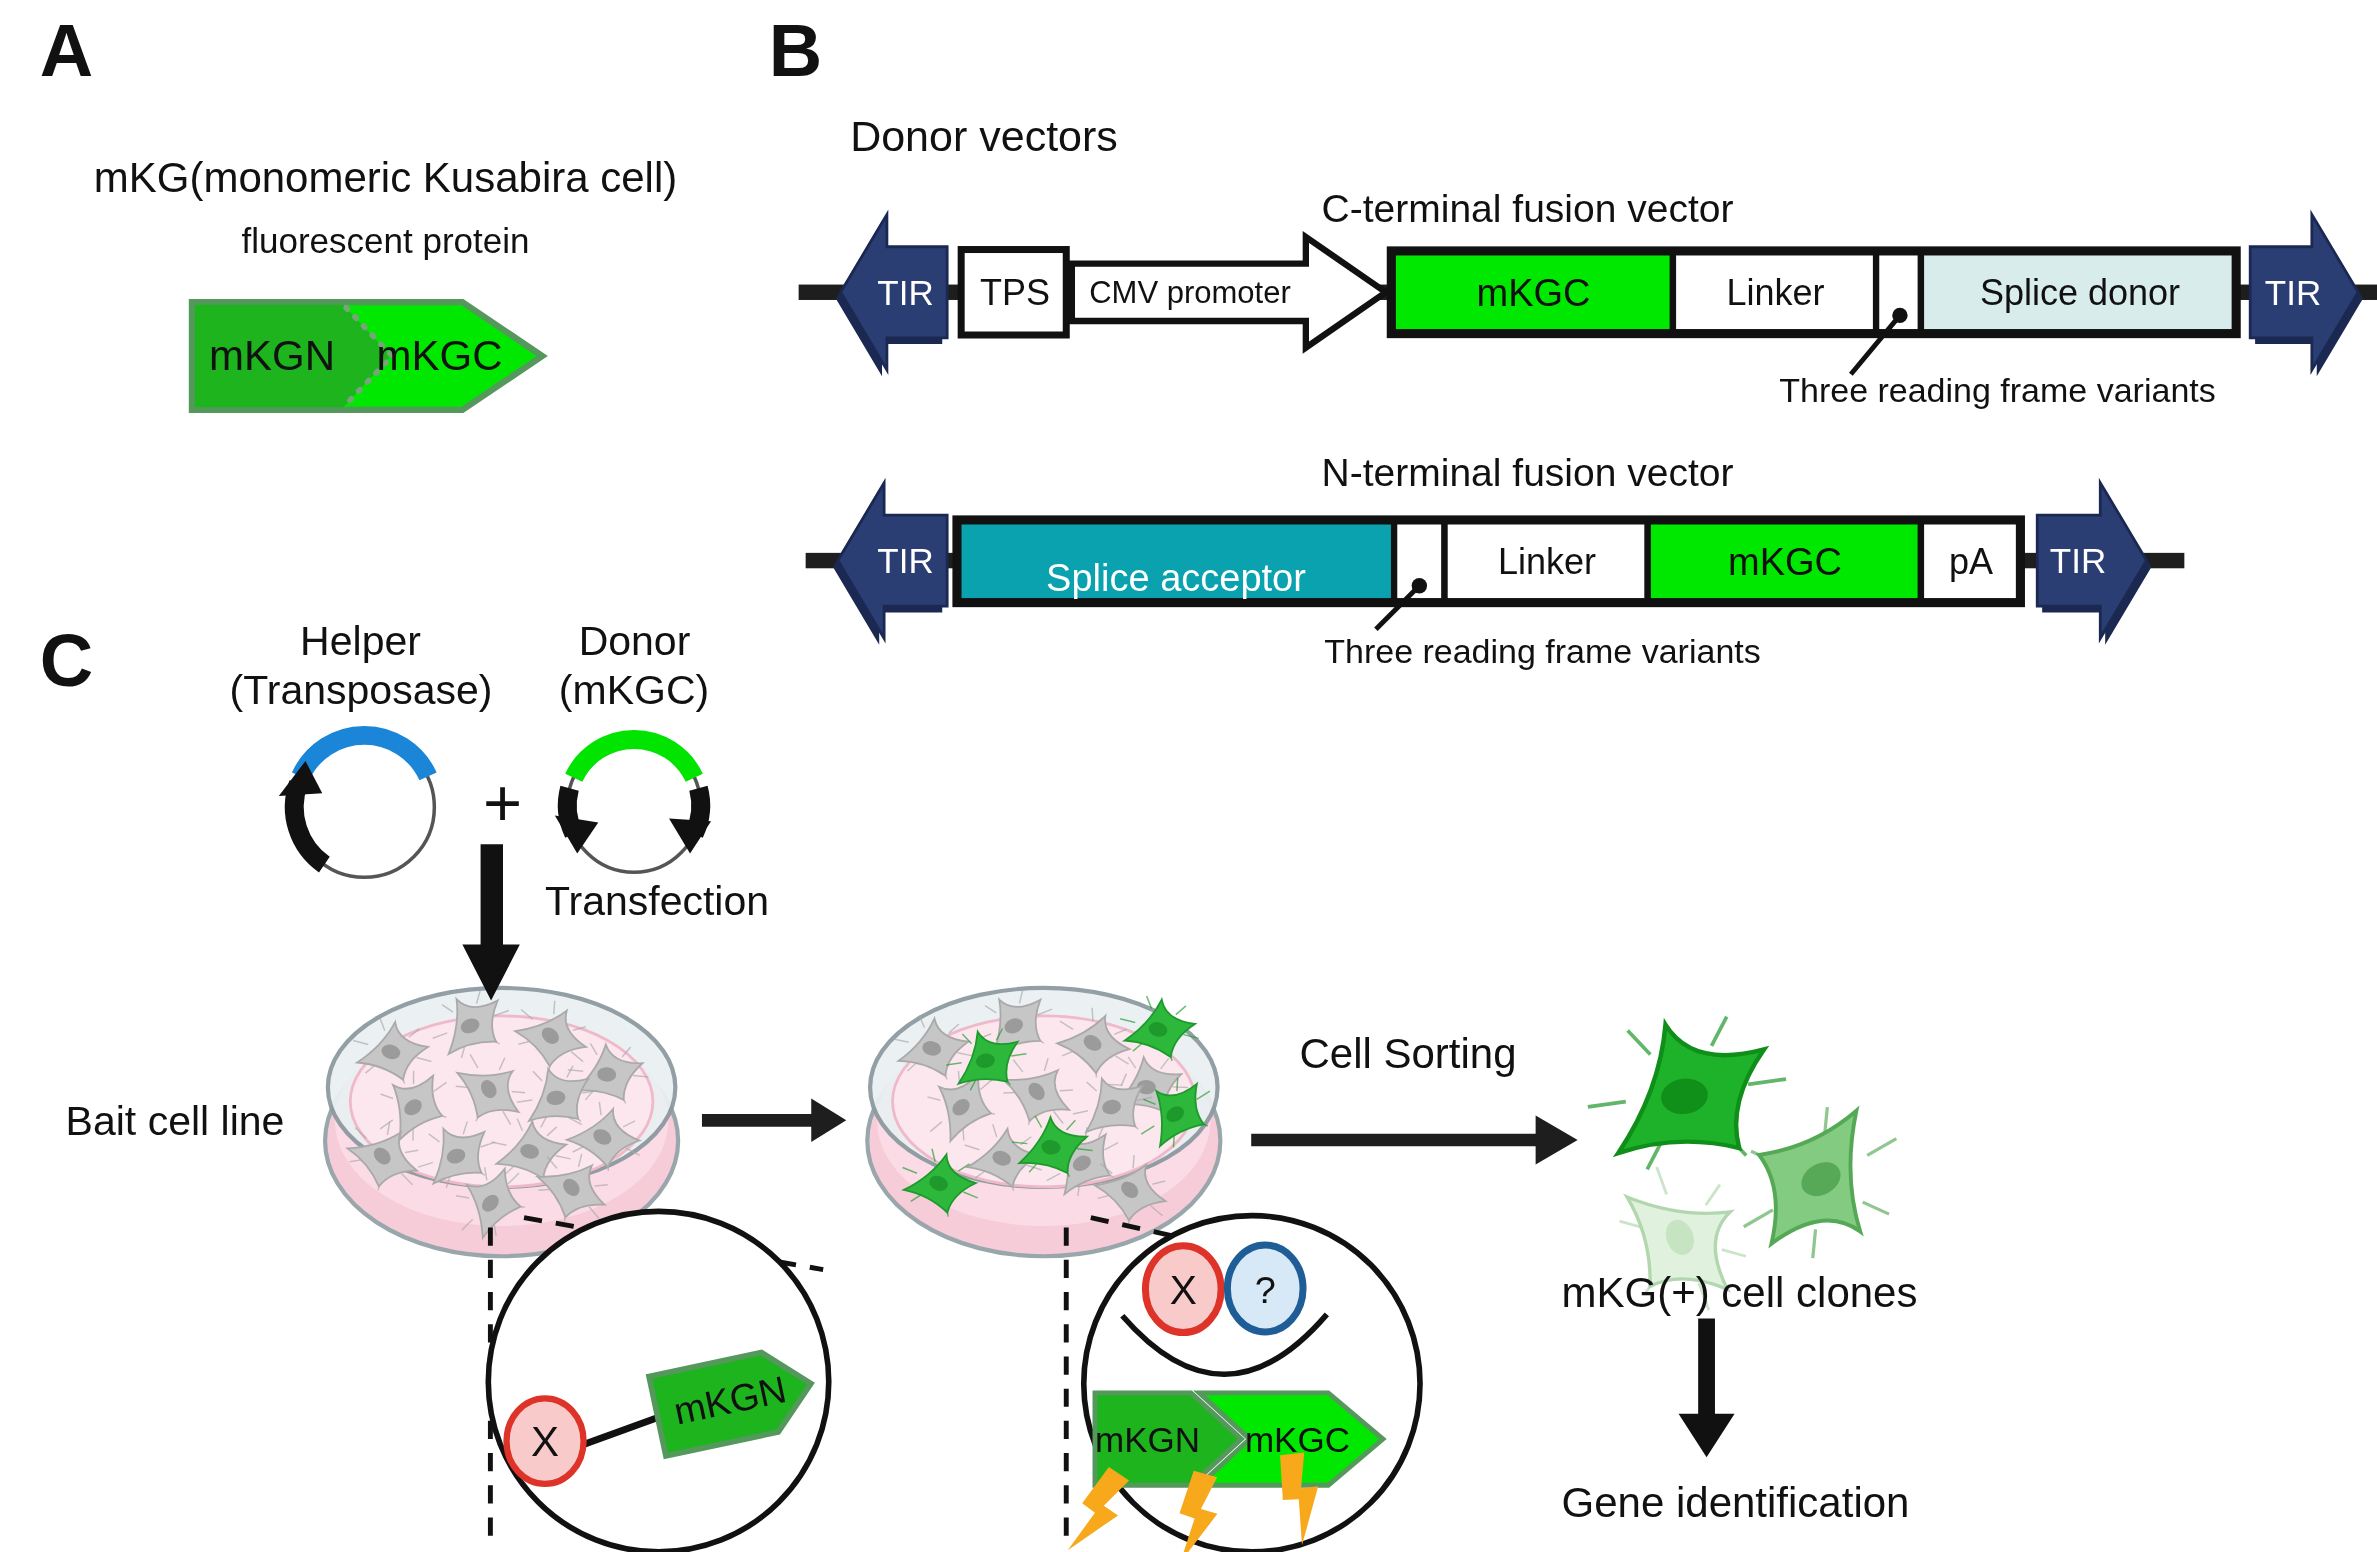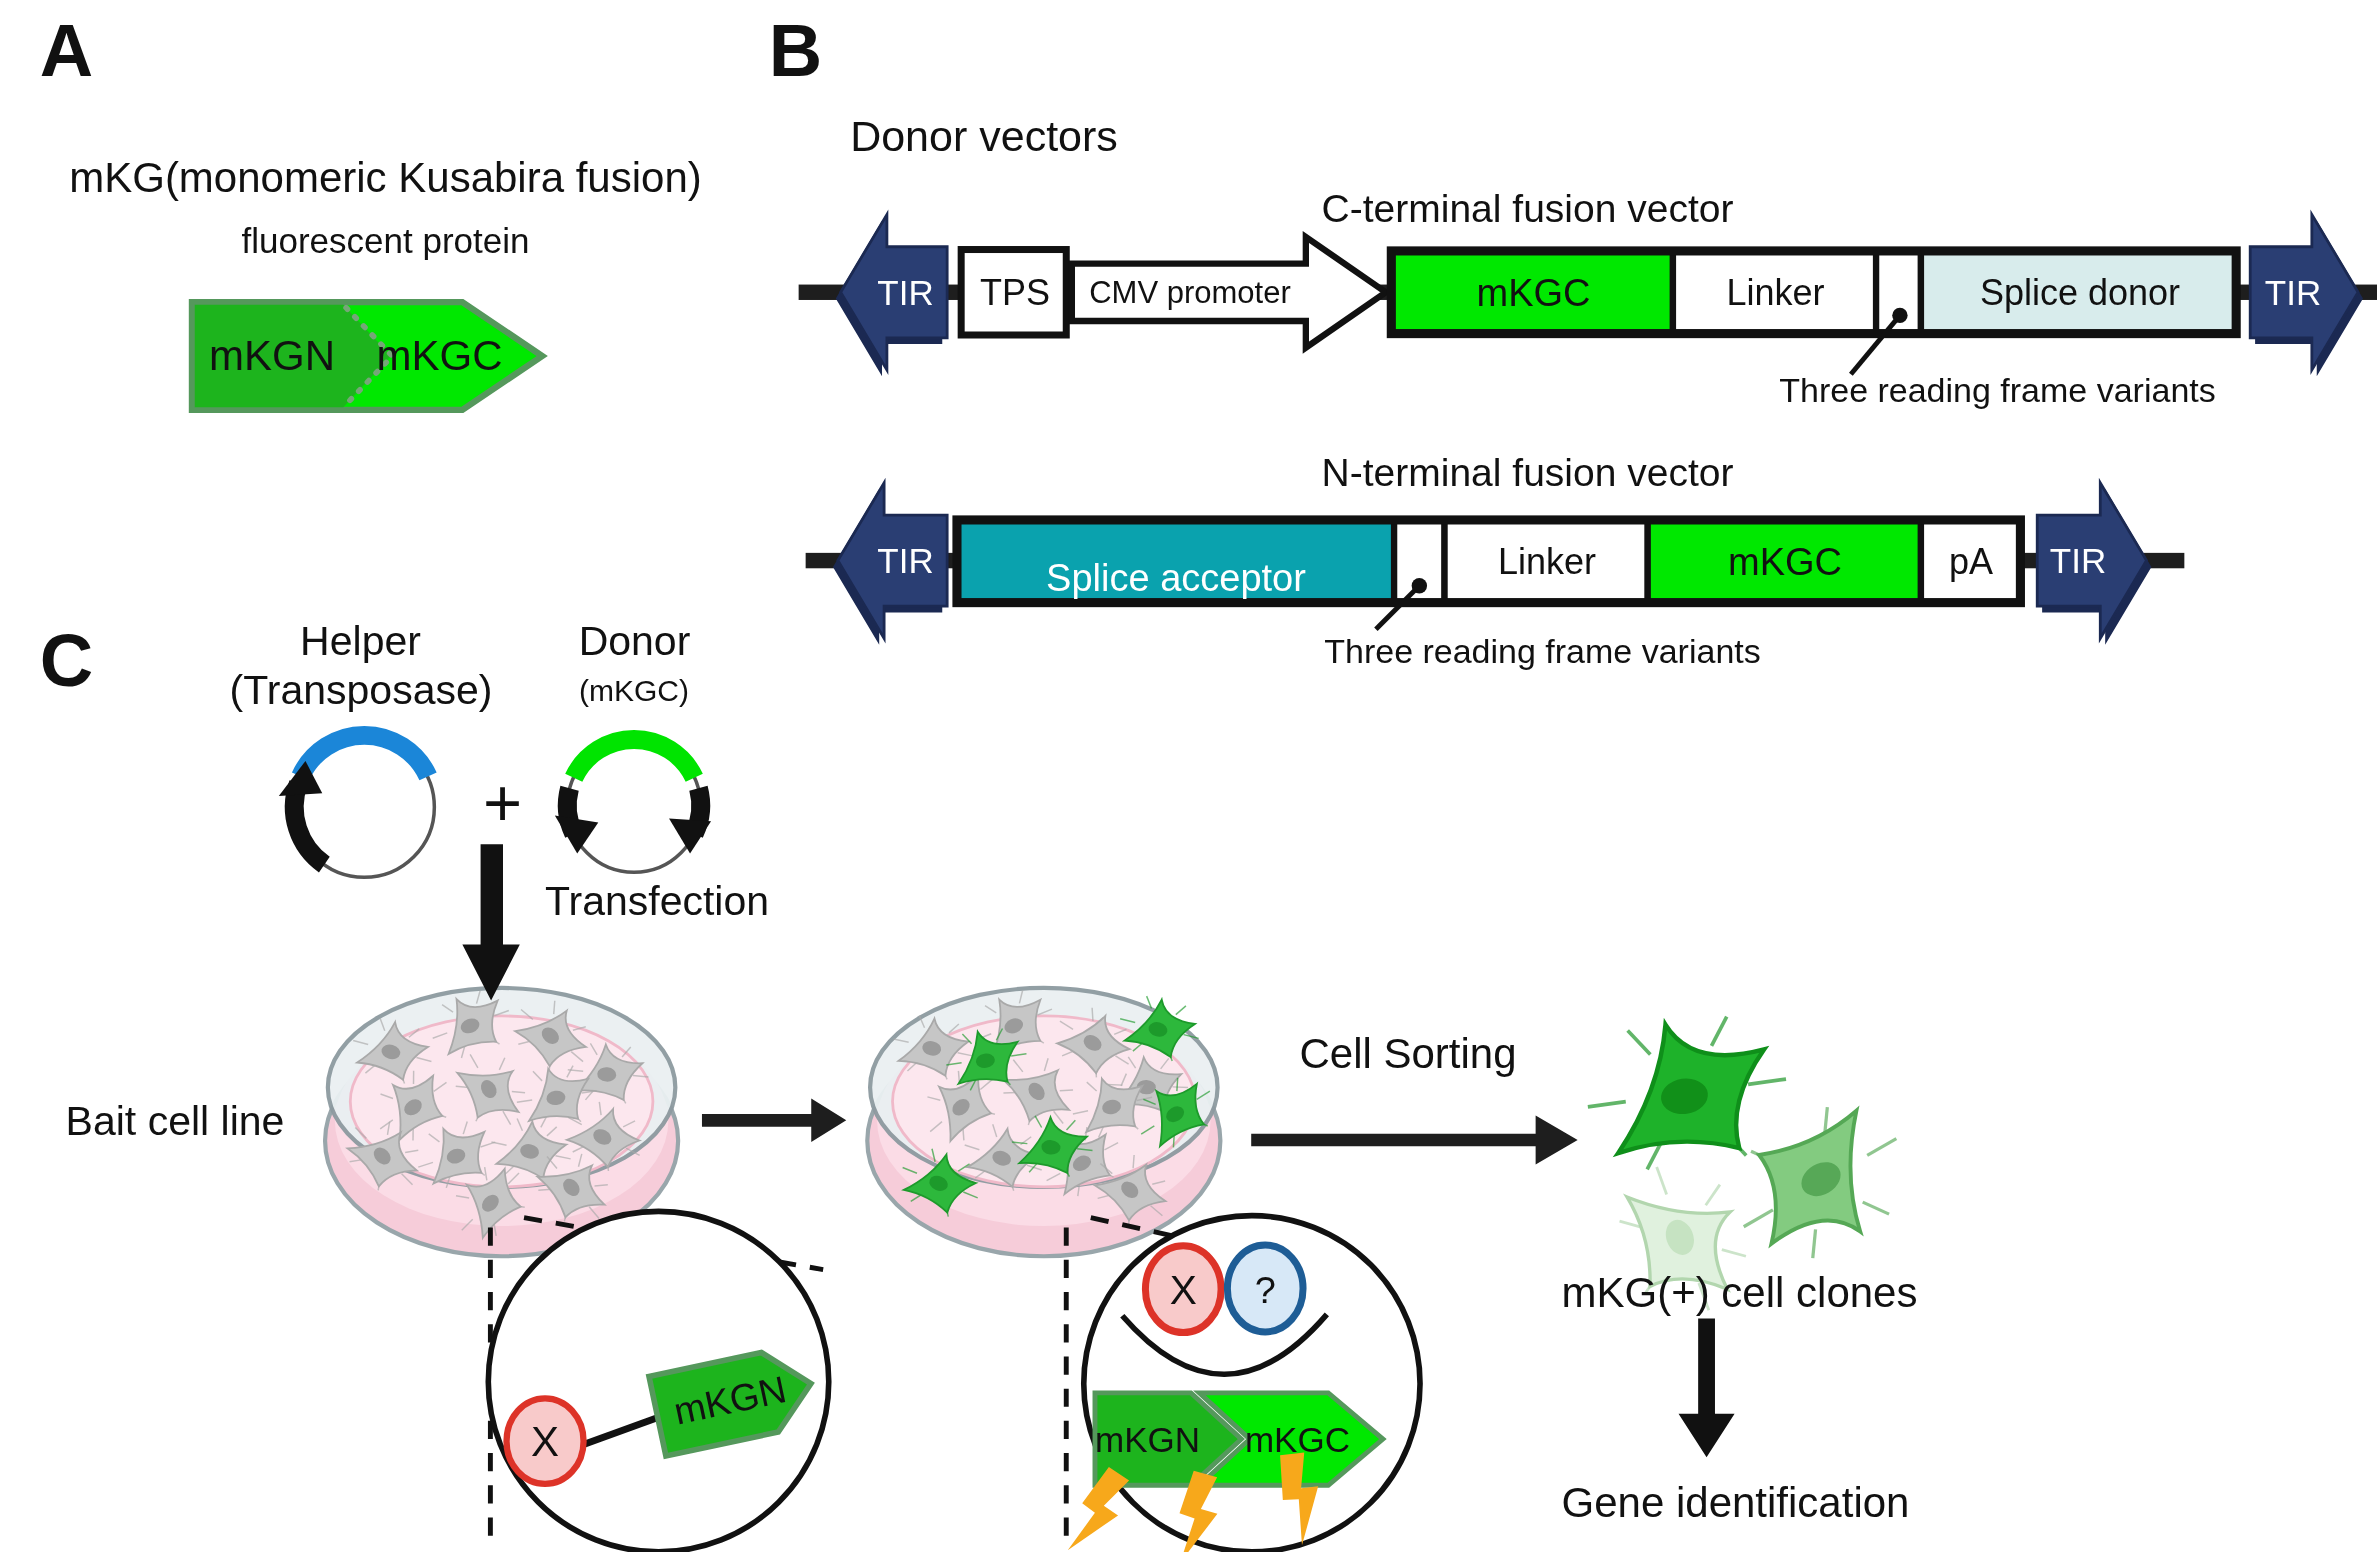--- a/index.html
+++ b/index.html
@@ -450,21 +450,21 @@
     <text x="1852" y="2072" font-size="50" text-anchor="middle" fill="#111">mKGC</text>
     <g fill="#f7a81b">
       <use href="#bolt" transform="translate(1568,2088) rotate(22)"></use>
       <use href="#bolt" transform="translate(1688,2098) rotate(4)"></use>
       <use href="#bolt" transform="translate(1812,2082) rotate(-18)"></use>
     </g>
   </g>
 </svg>
 
 <div class="lbl bold" style="left:28px;top:5.6px;width:77px;height:91px;font-size:74px;">A</div>
-<div class="lbl" style="left:42px;top:153px;width:687px;height:49px;font-size:42px;">mKG(monomeric Kusabira fusion)</div>
+<div class="lbl" style="left:42px;top:153px;width:687px;height:49px;font-size:42px;">mKG(monomeric Kusabira cell)</div>
 <div class="lbl" style="left:42px;top:216px;width:687px;height:49px;font-size:35px;">fluorescent protein</div>
 <div class="lbl" style="left:202px;top:329px;width:140px;height:53px;font-size:42px;">mKGN</div>
 <div class="lbl" style="left:373px;top:329px;width:133px;height:53px;font-size:42px;">mKGC</div>
 
 <div class="lbl bold" style="left:757px;top:5.6px;width:77px;height:91px;font-size:74px;">B</div>
 <div class="lbl" style="left:809px;top:111px;width:350px;height:50px;font-size:43px;">Donor vectors</div>
 
 <div class="lbl" style="left:1261px;top:186px;width:533px;height:45px;font-size:39px;">C-terminal fusion vector</div>
 <div class="lbl white" style="left:867px;top:269px;width:77px;height:46px;font-size:35px;">TIR</div>
 <div class="lbl" style="left:966px;top:254px;width:98px;height:78px;font-size:36px;">TPS</div>
@@ -481,21 +481,21 @@
 <div class="lbl" style="left:1448px;top:524px;width:198px;height:76px;font-size:36px;">Linker</div>
 <div class="lbl" style="left:1651px;top:524px;width:268px;height:76px;font-size:38px;">mKGC</div>
 <div class="lbl" style="left:1924px;top:524px;width:94px;height:76px;font-size:36px;">pA</div>
 <div class="lbl white" style="left:2036px;top:537px;width:84px;height:46px;font-size:35px;">TIR</div>
 <div class="lbl" style="left:1289px;top:631px;width:507px;height:39px;font-size:34px;">Three reading frame variants</div>
 
 <div class="lbl bold" style="left:28px;top:615px;width:77px;height:91px;font-size:74px;">C</div>
 <div class="lbl" style="left:231px;top:619px;width:259px;height:45px;font-size:41px;">Helper</div>
 <div class="lbl" style="left:188px;top:666px;width:346px;height:49px;font-size:41px;">(Transposase)</div>
 <div class="lbl" style="left:547px;top:619px;width:175px;height:45px;font-size:41px;">Donor</div>
-<div class="lbl" style="left:536px;top:666px;width:196px;height:49px;font-size:30px;">(mKGC)</div>
+<div class="lbl" style="left:536px;top:666px;width:196px;height:49px;font-size:41px;">(mKGC)</div>
 <div class="lbl" style="left:471px;top:769px;width:63px;height:67px;font-size:67px;">+</div>
 <div class="lbl left" style="left:545px;top:877px;width:294px;height:49px;font-size:41px;">Transfection</div>
 <div class="lbl" style="left:28px;top:1097px;width:294px;height:49px;font-size:41px;text-align:right;">Bait cell line</div>
 <div class="lbl" style="left:1275px;top:1024px;width:266px;height:60px;font-size:42px;">Cell Sorting</div>
 <div class="lbl" style="left:1526px;top:1268px;width:427px;height:50px;font-size:42px;">mKG(+) cell clones</div>
 <div class="lbl" style="left:1522px;top:1476px;width:427px;height:53px;font-size:42px;">Gene identification</div>
 
 </div>
 
 

